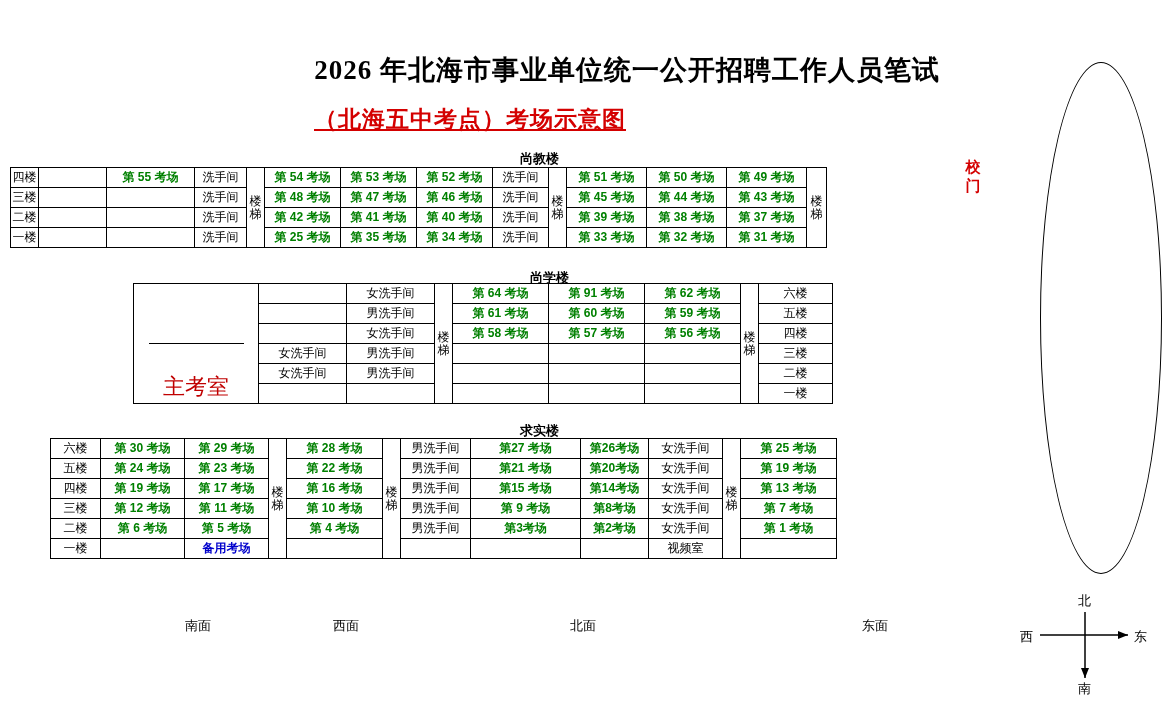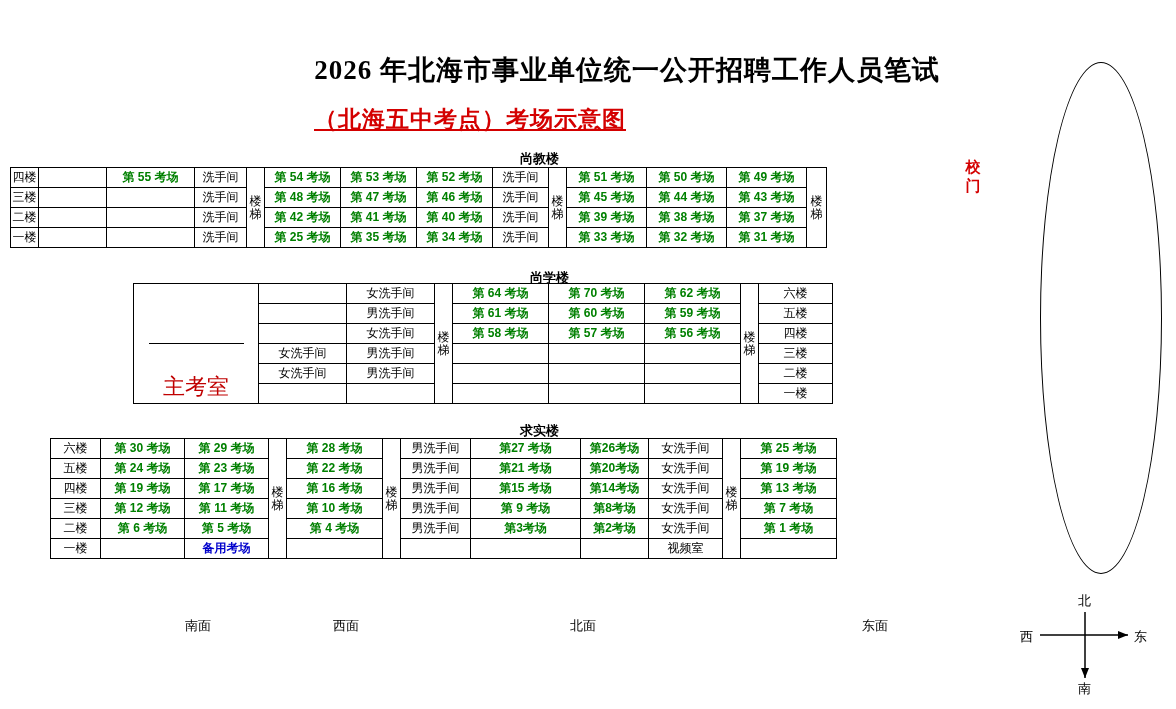--- a/index.html
+++ b/index.html
@@ -183,21 +183,21 @@
     <td class="black noborder" rowspan="6" style="border:1px solid #000;">
       <div style="height:50px;"></div>
       <div class="dashline"></div>
       <div style="height:22px;"></div>
       <div class="mainroom">主考室</div>
     </td>
     <td class="black"></td>
     <td class="black">女洗手间</td>
     <td class="black vert" rowspan="6">楼<br>梯</td>
     <td class="green">第 64 考场</td>
-    <td class="green">第 70 考场</td>
+    <td class="green">第 91 考场</td>
     <td class="green">第 62 考场</td>
     <td class="black vert" rowspan="6">楼<br>梯</td>
     <td class="black">六楼</td>
   </tr>
   <tr>
     <td class="black"></td>
     <td class="black">男洗手间</td>
     <td class="green">第 61 考场</td>
     <td class="green">第 60 考场</td>
     <td class="green">第 59 考场</td>

